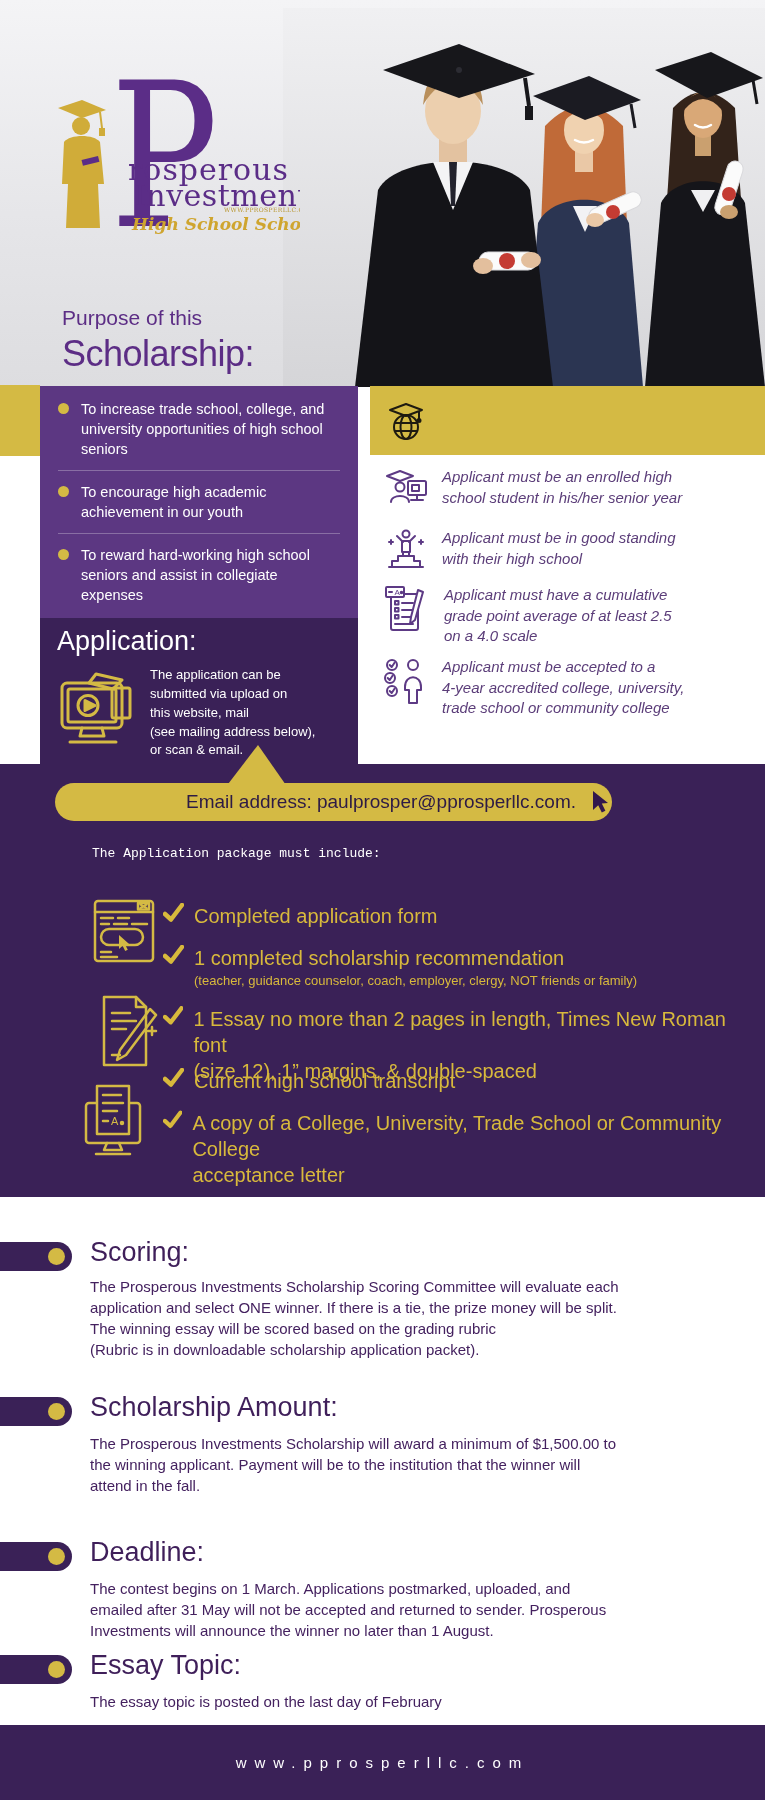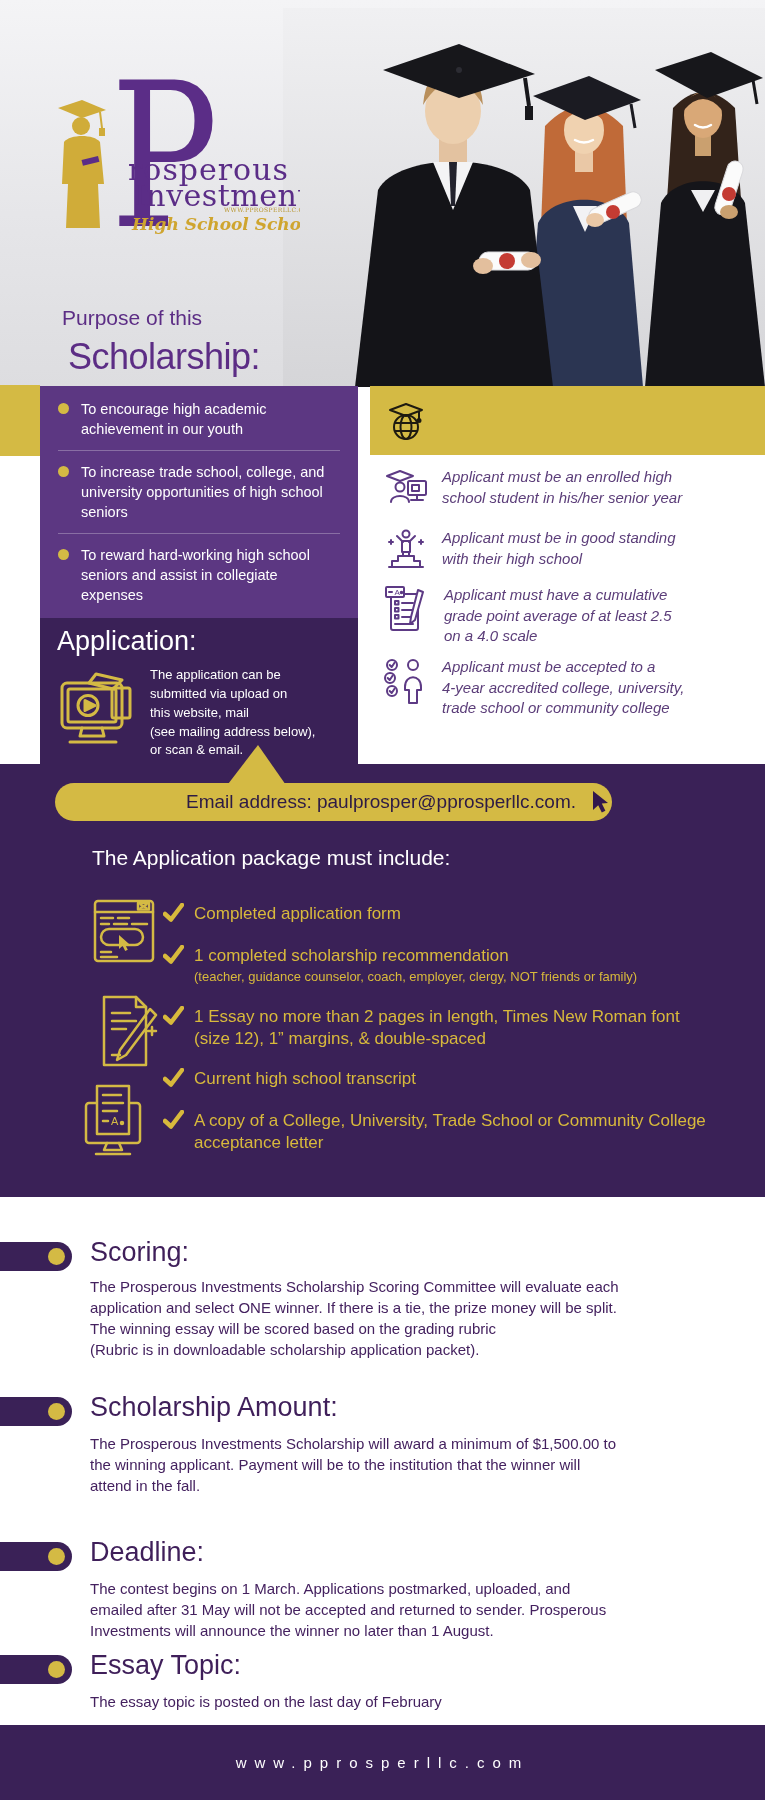--- a/index.html
+++ b/index.html
@@ -7,21 +7,21 @@
   .page{position:relative;width:765px;height:1800px;margin:0 auto;background:#fff;
         font-family:"Liberation Sans",sans-serif;overflow:hidden;}
   .abs{position:absolute;}
 
   
   .hero{left:0;top:0;width:765px;height:387px;background:linear-gradient(180deg,#f4f4f6 0%,#e6e6e9 55%,#dddde0 100%);}
   .photo{left:283px;top:8px;width:482px;height:379px;}
   .logo-svg{left:48px;top:64px;width:252px;height:172px;}
   .purpose{left:62px;top:306px;color:#5c2d85;}
   .purpose .kicker{font-size:21px;margin:0 0 3px 0;}
-  .purpose .title{font-size:36px;margin:6px;letter-spacing:-.5px;}
+  .purpose .title{font-size:36px;margin:0;letter-spacing:-.5px;}
 
   
   .gold-stripe{left:0;top:385px;width:40px;height:71px;background:#d4ba44;}
 
   
   .purpose-panel{left:40px;top:386px;width:318px;height:232px;background:#5c3782;box-sizing:border-box;padding:2px 18px;}
   .p-bullet{display:flex;gap:12px;padding:11px 0;}
   .p-bullet + .p-bullet{border-top:1px solid rgba(255,255,255,.28);}
   .p-dot{flex:0 0 11px;width:11px;height:11px;border-radius:50%;background:#d4ba44;margin-top:4px;}
   .p-text{color:#fff;font-size:14.5px;line-height:1.38;white-space:pre-line;width:270px;}
@@ -37,23 +37,23 @@
   .app-block{left:40px;top:618px;width:318px;height:148px;background:#3a2157;}
   .app-title{position:absolute;left:17px;top:8px;color:#fff;font-size:27px;}
   .app-icon{position:absolute;left:18px;top:52px;}
   .app-desc{position:absolute;left:110px;top:48px;width:200px;color:#fff;font-size:13px;line-height:1.45;white-space:pre-line;}
 
   
   .dark-section{left:0;top:764px;width:765px;height:433px;background:#3a2157;}
   .tail{left:220px;top:742px;width:75px;height:48px;}
   .email-pill{left:55px;top:783px;width:557px;height:38px;background:#d4ba44;border-radius:19px;display:flex;align-items:center;box-sizing:border-box;padding-left:36px;gap:14px;justify-content:flex-end;}
   .email-text{color:#2d1b45;font-size:19px;}
-  .pkg-heading{left:92px;top:846px;color:#fff;font-size:21px;}
+  .pkg-heading{left:92px;top:846px;color:#fff;font-size:13px;font-family:Liberation Mono, monospace;}
   .pkg-row{left:163px;width:585px;display:flex;gap:10px;align-items:flex-start;}
-  .pkg-row .t{color:#d8b93c;font-size:17px;line-height:1.3;white-space:pre-line;}
+  .pkg-row .t{color:#d8b93c;font-size:20px;line-height:1.3;white-space:pre-line;}
   .pkg-row .s{color:#d8b93c;font-size:13px;line-height:1.25;margin-top:2px;}
   .pkg-row .s:empty{display:none;}
 
   
   .sec-bar{left:0;width:72px;height:29px;background:#3a2157;border-radius:0 15px 15px 0;}
   .sec-dot{position:absolute;right:7px;top:6px;width:17px;height:17px;border-radius:50%;background:#d4ba44;}
   .sec-title{left:90px;color:#3f1f5a;font-size:27px;}
   .sec-body{left:90px;width:672px;color:#44215f;font-size:15px;line-height:1.4;white-space:pre-line;}
 
   
@@ -148,28 +148,28 @@
       <p class="kicker">Purpose of this</p>
       <p class="title">Scholarship:</p>
     </div>
   </div>
 
   <div class="abs gold-stripe"></div>
 
   <div class="abs purpose-panel">
     <div class="p-bullet">
       <span class="p-dot"></span>
-      <span class="p-text">To encourage high academic
-achievement in our youth</span>
-    </div>
-    <div class="p-bullet">
-      <span class="p-dot"></span>
       <span class="p-text">To increase trade school, college, and
 university opportunities of high school
 seniors</span>
+    </div>
+    <div class="p-bullet">
+      <span class="p-dot"></span>
+      <span class="p-text">To encourage high academic
+achievement in our youth</span>
     </div>
     <div class="p-bullet">
       <span class="p-dot"></span>
       <span class="p-text">To reward hard-working high school
 seniors and assist in collegiate
 expenses</span>
     </div>
   </div>
 
   <div class="abs elig-header">

